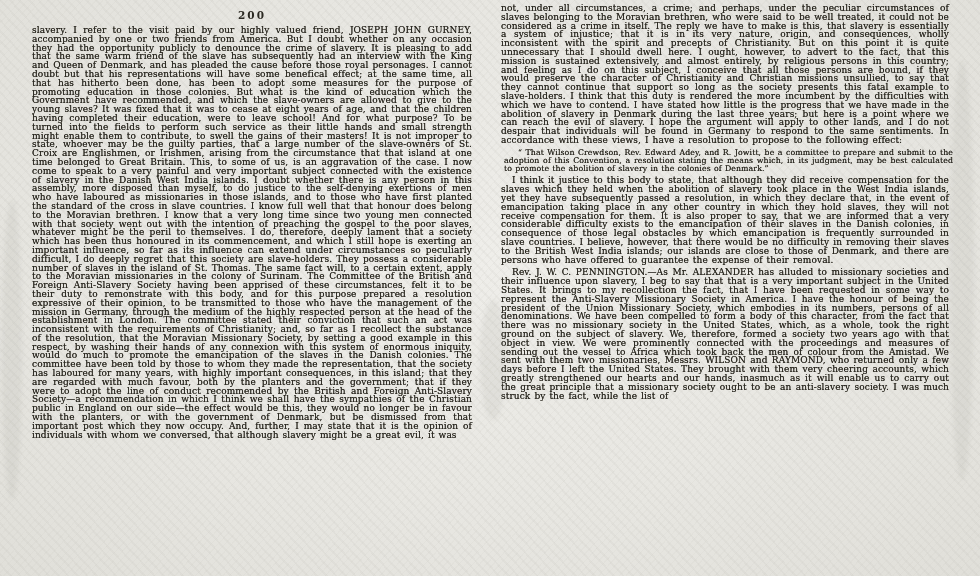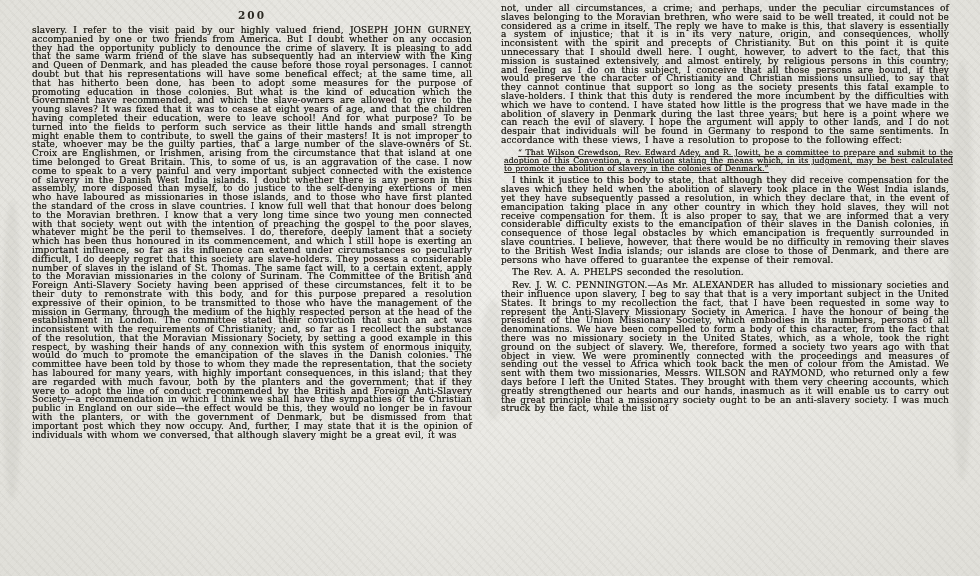--- a/index.html
+++ b/index.html
@@ -49,21 +49,20 @@
   }
   .para { margin: 4px; }
   .para.indent { text-indent: 11px; }
   .para.quote {
     font-size: 7.8px;
     line-height: 7.9px;
     margin: 3px 0 3px 0;
     padding-left: 7px;
     text-indent: 14px;
     word-spacing: 0.6px;
-    text-decoration: underline;
   }
   .faint-blot {
     position: absolute;
     border-radius: 50%;
     background: rgba(150,148,140,0.12);
     filter: blur(2px);
     pointer-events: none;
   }
 </style>
 </head>
@@ -74,20 +73,19 @@
   <div class="body-text">
     <p class="para">slavery.  I refer to the visit paid by our highly valued friend, JOSEPH JOHN GURNEY, accompanied by one or two friends from America.  But I doubt whether on any occasion they had the opportunity publicly to denounce the crime of slavery.  It is pleasing to add that the same warm friend of the slave has subsequently had an interview with the King and Queen of Denmark, and has pleaded the cause before those royal personages.  I cannot doubt but that his representations will have some benefical effect; at the same time, all that has hitherto been done, has been to adopt some measures for the purpose of promoting education in those colonies.  But what is the kind of education which the Government have recommended, and which the slave-owners are allowed to give to the young slaves?  It was fixed that it was to cease at eight years of age, and that the children having completed their education, were to leave school! And for what purpose?  To be turned into the fields to perform such service as their little hands and small strength might enable them to contribute, to swell the gains of their masters!  It is not improper to state, whoever may be the guilty parties, that a large number of the slave-owners of St. Croix are Englishmen, or Irishmen, arising from the circumstance that that island at one time belonged to Great Britain.  This, to some of us, is an aggravation of the case.  I now come to speak to a very painful and very important subject connected with the existence of slavery in the Danish West India islands.  I doubt whether there is any person in this assembly, more disposed than myself, to do justice to the self-denying exertions of men who have laboured as missionaries in those islands, and to those who have first planted the standard of the cross in slave countries.  I know full well that that honour does belong to the Moravian brethren.  I know that a very long time since two young men connected with that society went out with the intention of preaching the gospel to the poor slaves, whatever might be the peril to themselves.  I do, therefore, deeply lament that a society which has been thus honoured in its commencement, and which I still hope is exerting an important influence, so far as its influence can extend under circumstances so peculiarly difficult, I do deeply regret that this society are slave-holders.  They possess a considerable number of slaves in the island of St. Thomas.  The same fact will, to a certain extent, apply to the Moravian missionaries in the colony of Surinam. The Committee of the British and Foreign Anti-Slavery Society having been apprised of these circumstances, felt it to be their duty to remonstrate with this body, and for this purpose prepared a resolution expressive of their opinion, to be transmitted to those who have the management of the mission in Germany, through the medium of the highly respected person at the head of the establishment in London.  The committee stated their conviction that such an act was inconsistent with the requirements of Christianity; and, so far as I recollect the substance of the resolution, that the Moravian Missionary Society, by setting a good example in this respect, by washing their hands of any connexion with this system of enormous iniquity, would do much to promote the emancipation of the slaves in the Danish colonies.  The committee have been told by those to whom they made the representation, that the society has laboured for many years, with highly important consequences, in this island; that they are regarded with much favour, both by the planters and the government; that if they were to adopt the line of conduct recommended by the British and Foreign Anti-Slavery Society—a recommendation in which I think we shall have the sympathies of the Christian public in England on our side—the effect would be this, they would no longer be in favour with the planters, or with the government of Denmark, but be dismissed from that important post which they now occupy.  And, further, I may state that it is the opinion of individuals with whom we conversed, that although slavery might be a great evil, it was</p>
   </div>
 </div>
 
 <div class="scan-page right">
   <div class="body-text">
     <p class="para">not, under all circumstances, a crime; and perhaps, under the peculiar circumstances of slaves belonging to the Moravian brethren, who were said to be well treated, it could not be considered as a crime in itself.  The reply we have to make is this, that slavery is essentially a system of injustice; that it is in its very nature, origin, and consequences, wholly inconsistent with the spirit and precepts of Christianity.  But on this point it is quite unnecessary that I should dwell here.  I ought, however, to advert to the fact, that this mission is sustained extensively, and almost entirely, by religious persons in this country; and feeling as I do on this subject, I conceive that all those persons are bound, if they would preserve the character of Christianity and Christian missions unsullied, to say that they cannot continue that support so long as the society presents this fatal example to slave-holders.  I think that this duty is rendered the more incumbent by the difficulties with which we have to contend.  I have stated how little is the progress that we have made in the abolition of slavery in Denmark during the last three years; but here is a point where we can reach the evil of slavery.  I hope the argument will apply to other lands, and I do not despair that individuals will be found in Germany to respond to the same sentiments.  In accordance with these views, I have a resolution to propose to the following effect:</p>
     <p class="para quote">“ That Wilson Crewdson, Rev. Edward Adey, and R. Jowitt, be a committee to prepare and submit to the adoption of this Convention, a resolution stating the means which, in its judgment, may be best calculated to promote the abolition of slavery in the colonies of Denmark.”</p>
     <p class="para indent">I think it justice to this body to state, that although they did receive compensation for the slaves which they held when the abolition of slavery took place in the West India islands, yet they have subsequently passed a resolution, in which they declare that, in the event of emancipation taking place in any other country in which they hold slaves, they will not receive compensation for them.  It is also proper to say, that we are informed that a very considerable difficulty exists to the emancipation of their slaves in the Danish colonies, in consequence of those legal obstacles by which emancipation is frequently surrounded in slave countries.  I believe, however, that there would be no difficulty in removing their slaves to the British West India islands; our islands are close to those of Denmark, and there are persons who have offered to guarantee the expense of their removal.</p>
-    <p class="para indent">The Rev. A. A. PHELPS seconded the resolution.</p>
     <p class="para indent">Rev. J. W. C. PENNINGTON.—As Mr. ALEXANDER has alluded to missionary societies and their influence upon slavery, I beg to say that that is a very important subject in the United States.  It brings to my recollection the fact, that I have been requested in some way to represent the Anti-Slavery Missionary Society in America.  I have the honour of being the president of the Union Missionary Society, which embodies in its numbers, persons of all denominations.  We have been compelled to form a body of this character, from the fact that there was no missionary society in the United States, which, as a whole, took the right ground on the subject of slavery.  We, therefore, formed a society two years ago with that object in view.  We were prominently connected with the proceedings and measures of sending out the vessel to Africa which took back the men of colour from the Amistad.  We sent with them two missionaries, Messrs. WILSON and RAYMOND, who returned only a few days before I left the United States.  They brought with them very cheering accounts, which greatly strengthened our hearts and our hands, inasmuch as it will enable us to carry out the great principle that a missionary society ought to be an anti-slavery society.  I was much struck by the fact, while the list of</p>
   </div>
 </div>
 
 <div class="faint-blot" style="left:480px; top:300px; width:26px; height:120px;"></div>
 <div class="faint-blot" style="left:950px; top:60px; width:24px; height:420px;"></div>
 <div class="faint-blot" style="left:2px; top:200px; width:20px; height:300px;"></div>
 
 </body></html>

